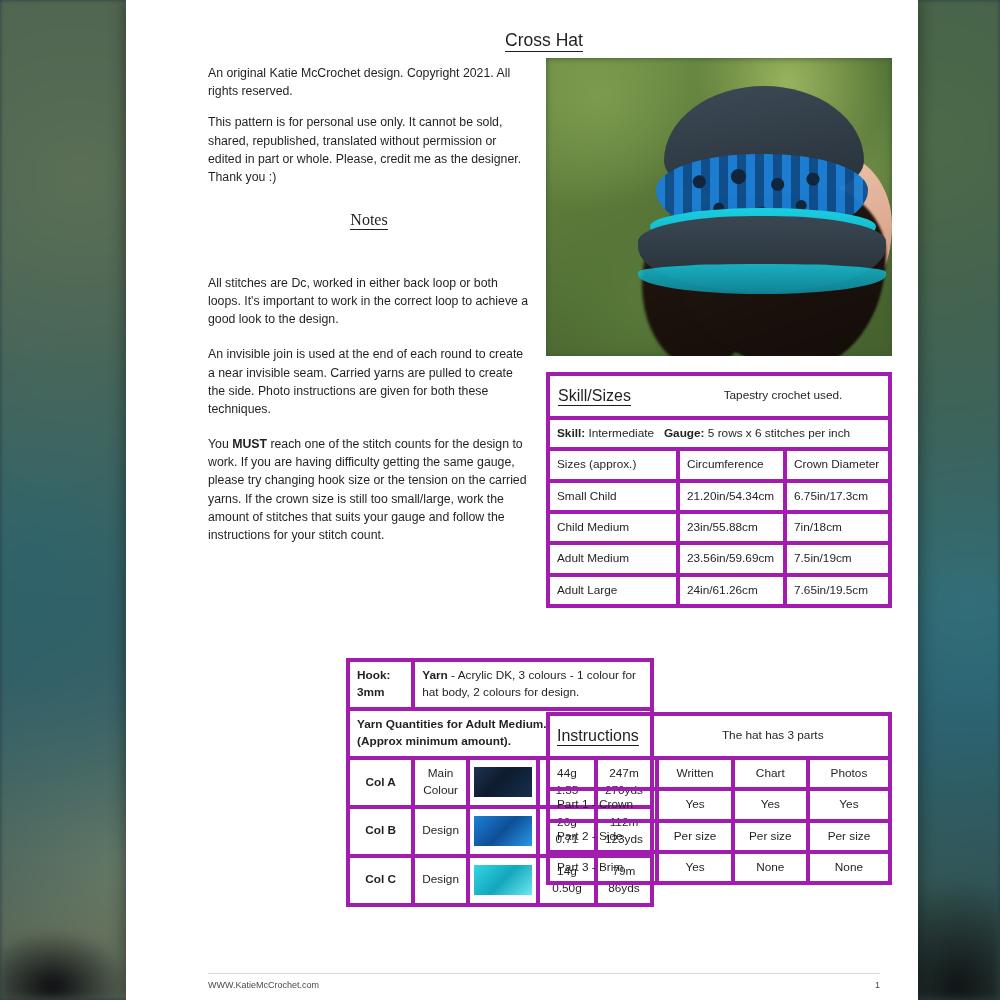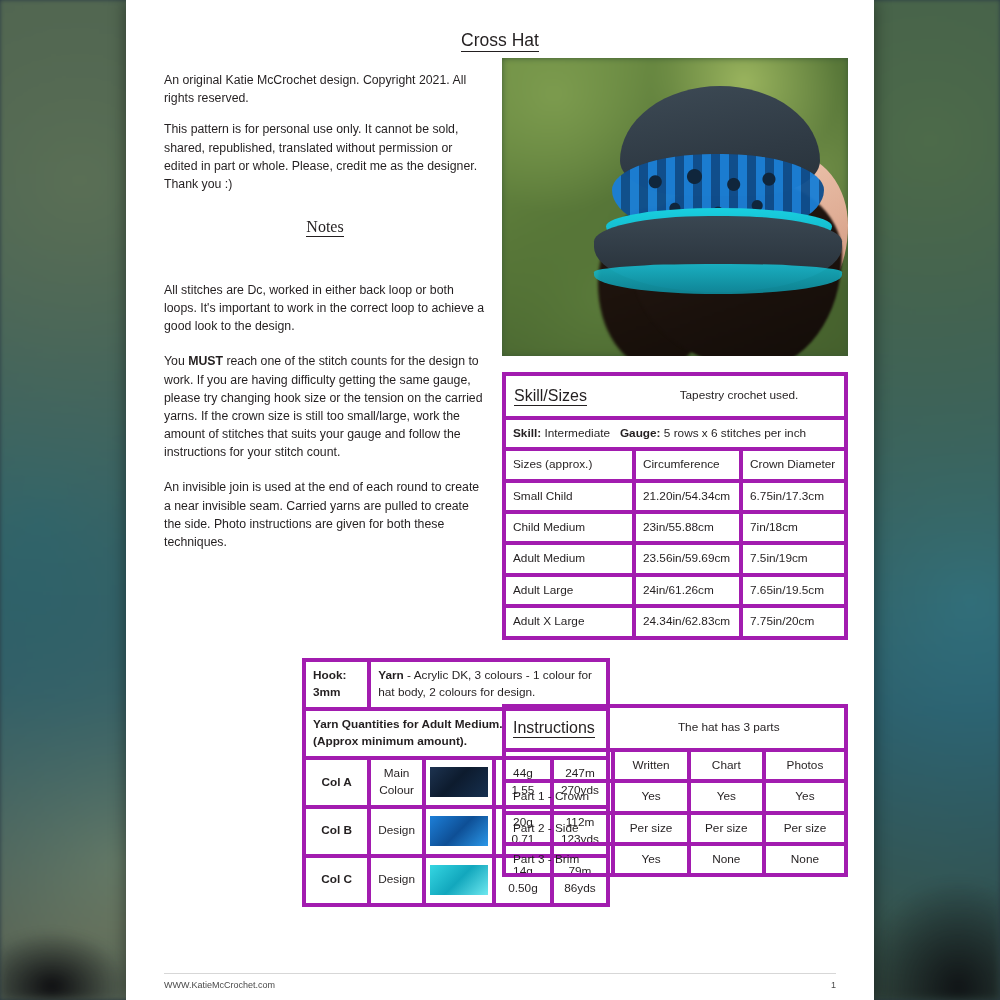--- a/index.html
+++ b/index.html
@@ -44,20 +44,21 @@
 
   .page {
     position: absolute;
     left: 126px;
     top: 0;
     width: 748px;
     height: 1000px;
     background: #ffffff;
     box-shadow: 0 0 16px rgba(0,0,0,0.45);
     overflow: hidden;
+    padding-left: 44px;
   }
   .page-inner {
     position: relative;
     width: 100%;
     height: 100%;
     color: #231f20;
     font-size: 12.3px;
     line-height: 1.48;
   }
 
@@ -75,21 +76,21 @@
     padding-bottom: 1px;
   }
 
   .col-left {
     position: absolute;
     left: 38px;
     top: 62px;
     width: 322px;
   }
   .col-left p {
-    margin: 9px 0 13px 0;
+    margin: 2px 0 13px 0;
   }
   .notes-heading {
     text-align: center;
     font-size: 16px;
     margin: 22px 0 12px 0;
   }
   .notes-heading span {
     border-bottom: 1.2px solid #231f20;
     padding-bottom: 1px;
     font-family: Liberation Serif, serif;
@@ -262,21 +263,21 @@
   .swatch-c { background: linear-gradient(135deg, #35d6e2 0%, #12a7bd 50%, #6ee8ef 100%); }
   .cell-center { text-align: center; }
 
   
   .instructions-block {
     position: absolute;
     left: 376px;
     top: 704px;
     width: 346px;
   }
-  .instructions-block table { width: 100%; }
+  .instructions-block table { width: 100%; margin-top: 8px; }
 
   .footer {
     position: absolute;
     left: 38px;
     bottom: 8px;
     width: 672px;
     font-size: 9px;
     color: #4a4a4a;
     display: flex;
     justify-content: space-between;
@@ -307,22 +308,22 @@
     <div class="col-left">
       <p>An original Katie McCrochet design. Copyright 2021. All rights reserved.</p>
       <p>This pattern is for personal use only. It cannot be sold, shared, republished, translated without permission or edited in part or whole. Please, credit me as the designer. Thank you :)</p>
 
       <div class="notes-heading">
         <span>Notes</span>
       </div>
 
       <div class="notes-body">
         <p>All stitches are Dc, worked in either back loop or both loops. It's important to work in the correct loop to achieve a good look to the design.</p>
+        <p>An invisible join is used at the end of each round to create a near invisible seam. Carried yarns are pulled to create the side. Photo instructions are given for both these techniques.</p>
         <p>You <b>MUST</b> reach one of the stitch counts for the design to work. If you are having difficulty getting the same gauge, please try changing hook size or the tension on the carried yarns. If the crown size is still too small/large, work the amount of stitches that suits your gauge and follow the instructions for your stitch count.</p>
-        <p>An invisible join is used at the end of each round to create a near invisible seam. Carried yarns are pulled to create the side. Photo instructions are given for both these techniques.</p>
       </div>
     </div>
 
     <div class="photo">
       <div class="foliage"></div>
       <div class="hair2"></div>
       <div class="face"></div>
       <div class="face-shadow"></div>
       <div class="hair"></div>
       <div class="hat-crown"></div>
@@ -370,25 +371,20 @@
         <tr>
           <td>Adult Medium</td>
           <td>23.56in/59.69cm</td>
           <td>7.5in/19cm</td>
         </tr>
         <tr>
           <td>Adult Large</td>
           <td>24in/61.26cm</td>
           <td>7.65in/19.5cm</td>
         </tr>
-        <tr>
-          <td>Adult X Large</td>
-          <td>24.34in/62.83cm</td>
-          <td>7.75in/20cm</td>
-        </tr>
       </tbody>
         </table>
     </div>
 
     <div class="materials-block">
       <table>
         <tbody>
         <tr>
           <td style="width:24%">
             <b>Hook:</b><br>

